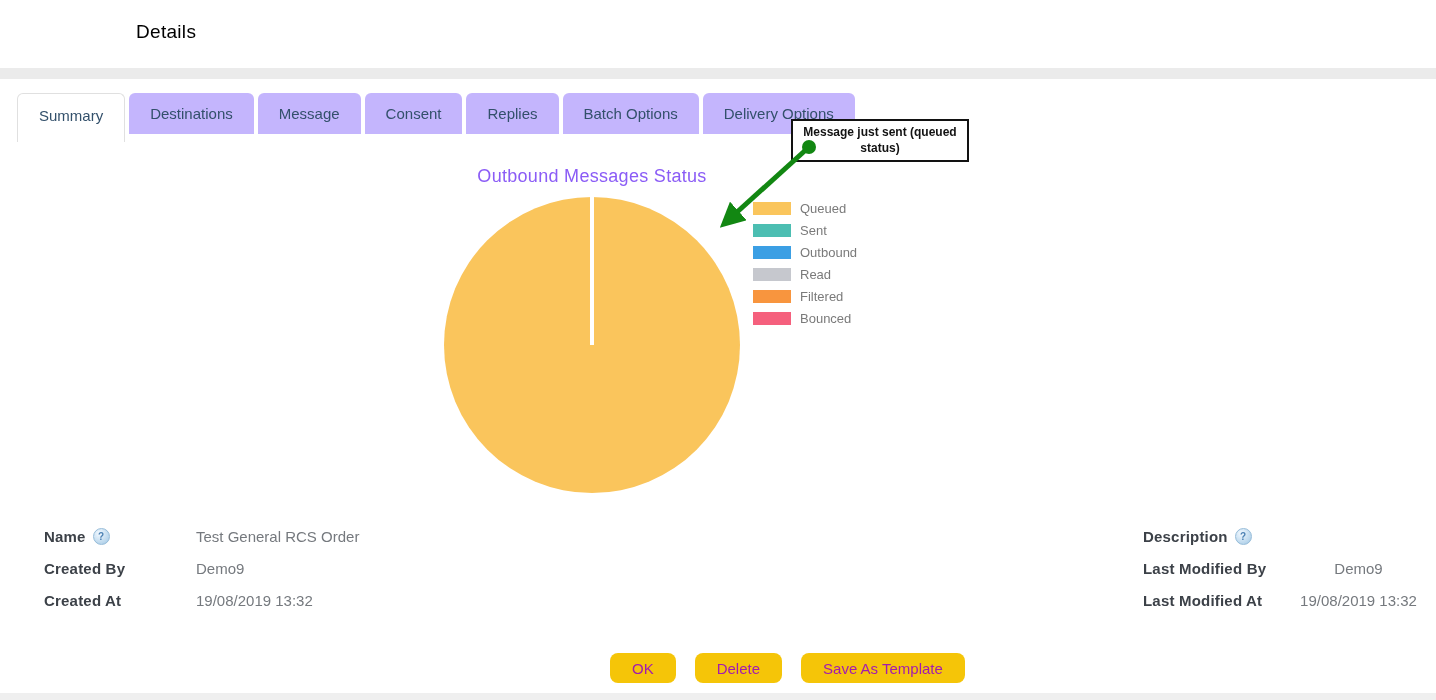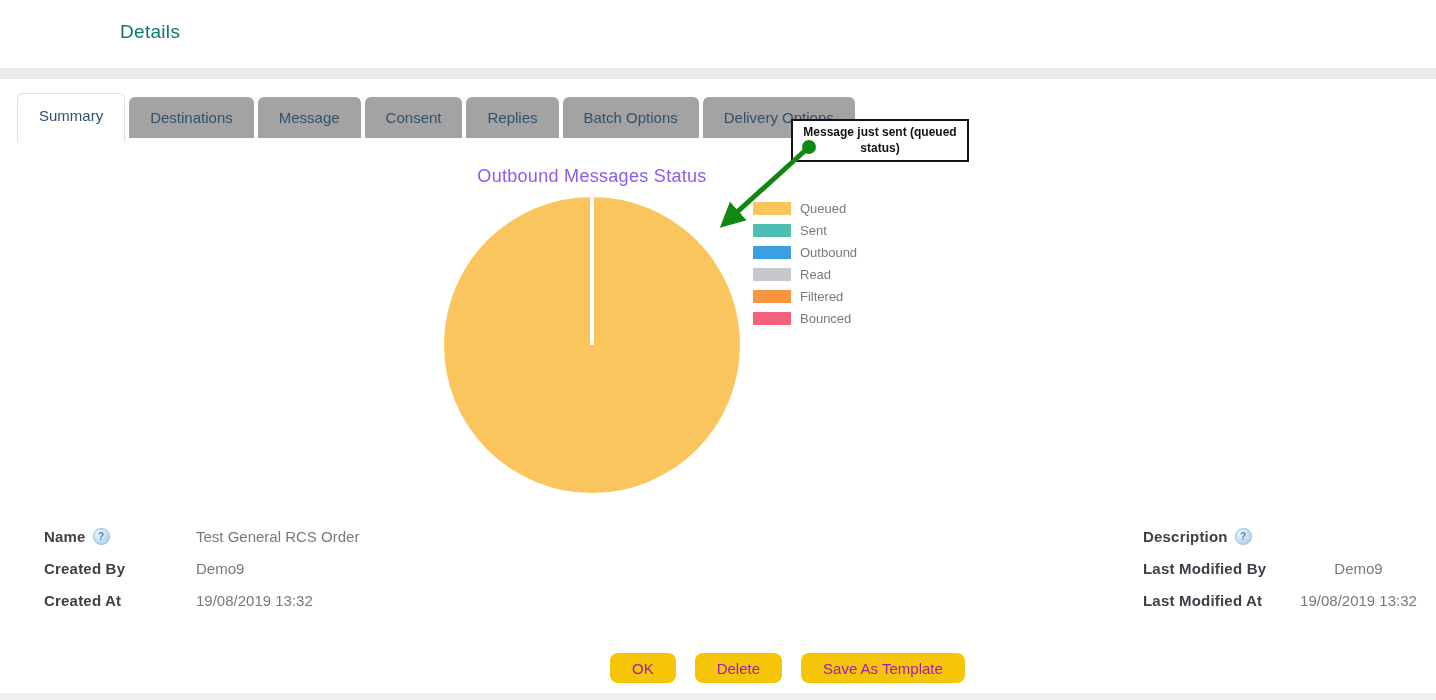--- a/index.html
+++ b/index.html
@@ -3,30 +3,30 @@
 <meta charset="utf-8">
 <style>
   html,body{margin:0;padding:0;}
   body{
     width:1436px;height:700px;position:relative;overflow:hidden;
     background:#ffffff;
     font-family:"Liberation Sans", sans-serif;
   }
   
   .page-title{
-    position:absolute;left:120px;top:21px;
-    font-size:19px;font-weight:500;color:#0f766e;letter-spacing:.3px;
+    position:absolute;left:136px;top:21px;
+    font-size:19px;font-weight:500;color:#000000;letter-spacing:.3px;
   }
   .header-divider{
     position:absolute;left:0;top:68px;width:100%;height:11px;background:#ebebeb;
   }
   
-  .tabs{position:absolute;left:17px;top:93px;display:flex;gap:4px;align-items:center;z-index:2;}
+  .tabs{position:absolute;left:17px;top:93px;display:flex;gap:4px;align-items:flex-start;z-index:2;}
   .tab{
-    background:#a3a3a3;color:#33506b;font-size:15px;
+    background:#c4b5fd;color:#33506b;font-size:15px;
     padding:12px 21px;border-radius:6px 6px 0 0;white-space:nowrap;cursor:pointer;
   }
   .tab.active{
     background:#ffffff;border:1px solid #e0e0e0;border-bottom:none;
     padding:13px 21px 18px;position:relative;z-index:3;
   }
   
   .chart-title{
     position:absolute;left:447px;top:166px;width:290px;text-align:center;
     font-size:18px;font-weight:500;color:#8b5cf6;letter-spacing:.3px;

